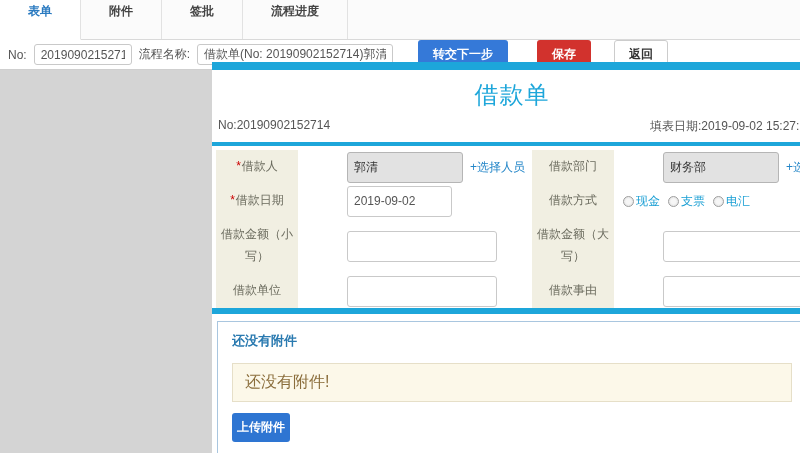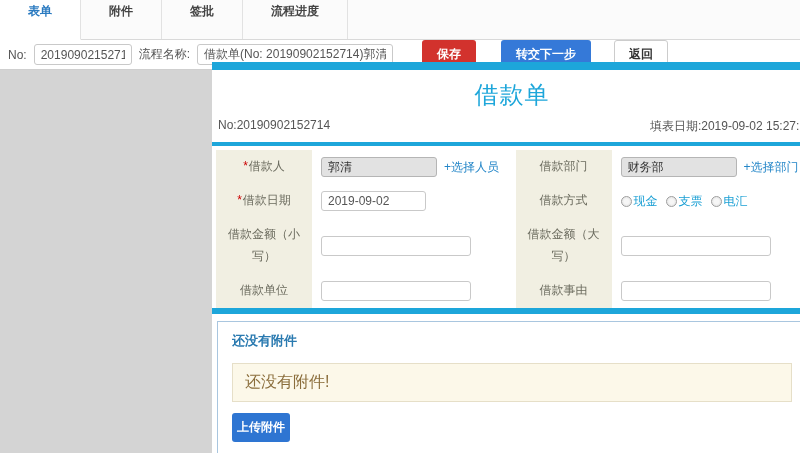--- a/index.html
+++ b/index.html
@@ -45,26 +45,26 @@
   .meta { display:flex; justify-content:space-between; font-size:12px; color:#555; padding:2px 6px 7px; white-space:nowrap; }
   .rule-thin { height:4px; background:#1da6da; }
   .rule-thick { height:6px; background:#1da6da; }
 
   
   .formgrid { display:flex; gap:7px; padding:4px 4px 0 4px; background:#fff; }
   .fcol { flex:1; display:flex; flex-direction:column; }
   .frow { display:flex; align-items:stretch; min-height:34px; }
   .frow.tall { min-height:56px; }
   .flabel {
-    width:96px; background:#f1efe2; display:flex; align-items:center; justify-content:center;
+    width:82px; background:#f1efe2; display:flex; align-items:center; justify-content:center;
     text-align:center; font-size:12px; color:#6b6b5e; padding:2px 5px; line-height:1.8;
   }
   .req { color:#cc0000; margin-right:1px; }
   .fvalue { flex:1; display:flex; align-items:center; gap:7px; padding-left:9px; }
-  .fvalue .txt { height:20px; }
+  .fvalue .txt { height:31px;margin-left:40px; }
   .ro { background:#e2e2e2; border-color:#b5b5b5; color:#333; }
   .w115 { width:116px; } .w105 { width:105px; } .w150 { width:150px; }
   .link { color:#2486c8; font-size:12px; text-decoration:none; white-space:nowrap; cursor:pointer; }
   .radios { display:flex; gap:8px; }
   .radio-opt { display:flex; align-items:center; gap:2px; cursor:pointer; }
   .radio-dot {
     width:11px; height:11px; border-radius:50%;
     border:1px solid #9e9e9e; background:radial-gradient(#f6f6f6 35%, #dcdcdc);
     display:inline-block;
   }
@@ -90,22 +90,22 @@
   <div class="tab">附件</div>
   <div class="tab">签批</div>
   <div class="tab">流程进度</div>
 </div>
 
 <div class="cmdrow">
   <span>No:</span>
   <input class="txt no-input" value="20190902152714" style="">
   <span>流程名称:</span>
   <input class="txt name-input" value="借款单(No: 20190902152714)郭清" style="">
+  <button class="btn btn-next">转交下一步</button>
   <button class="btn btn-save">保存</button>
-  <button class="btn btn-next">转交下一步</button>
   <button class="btn btn-back">返回</button>
 </div>
 
 <div class="panel">
   <div class="panel-title">借款单</div>
   <div class="meta">
     <span>No:20190902152714</span>
     <span>填表日期:2019-09-02 15:27:1</span>
   </div>
   <div class="rule-thin"></div>

